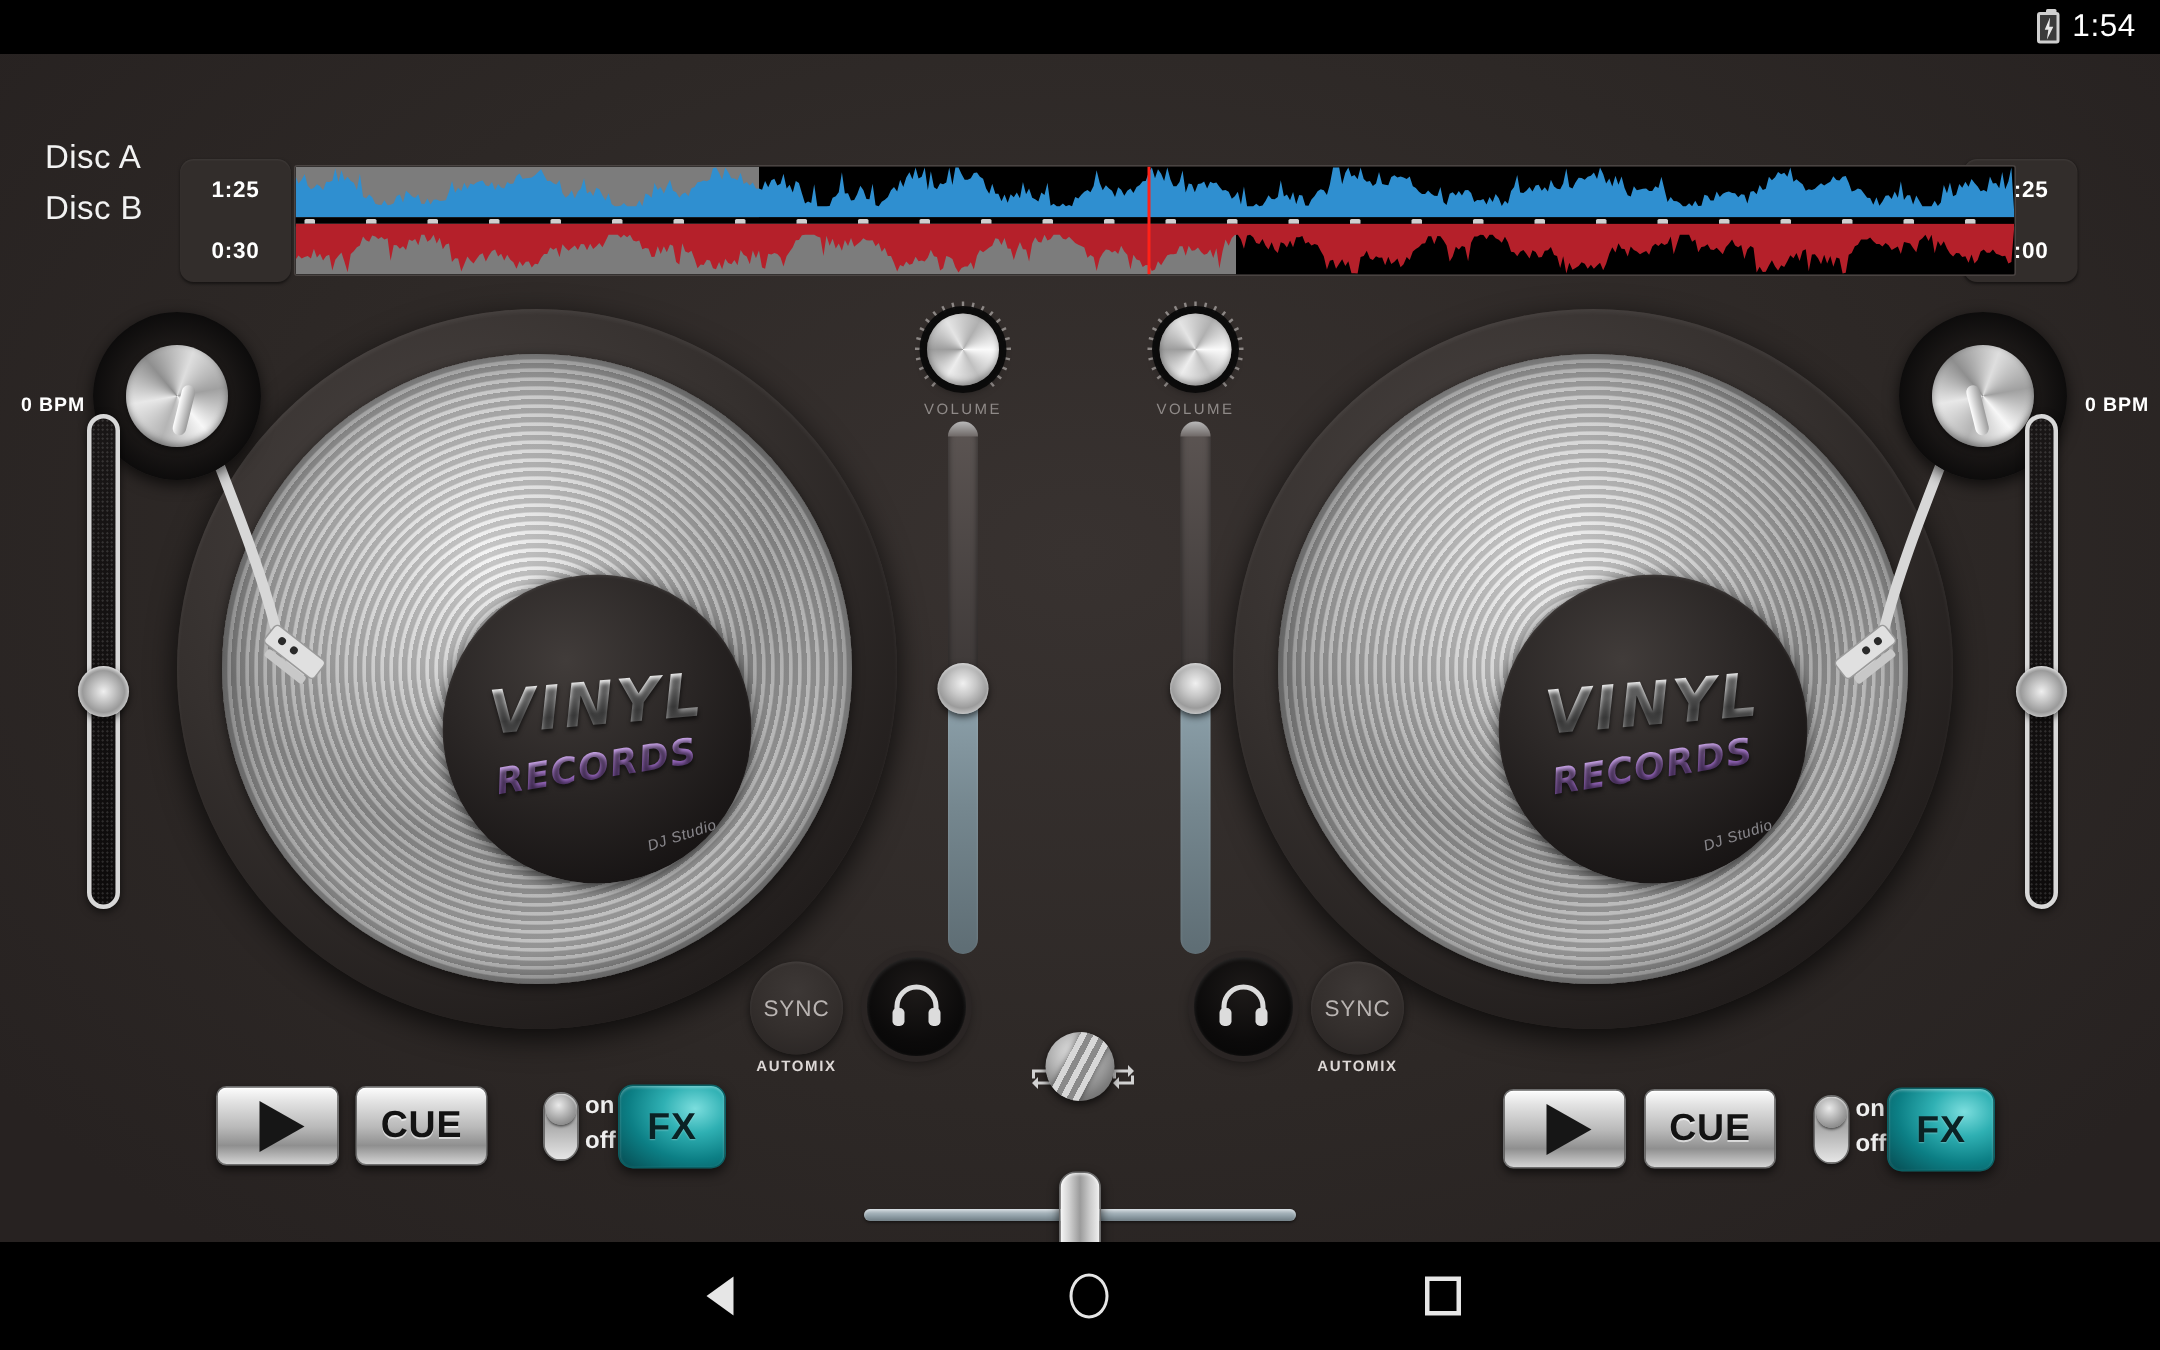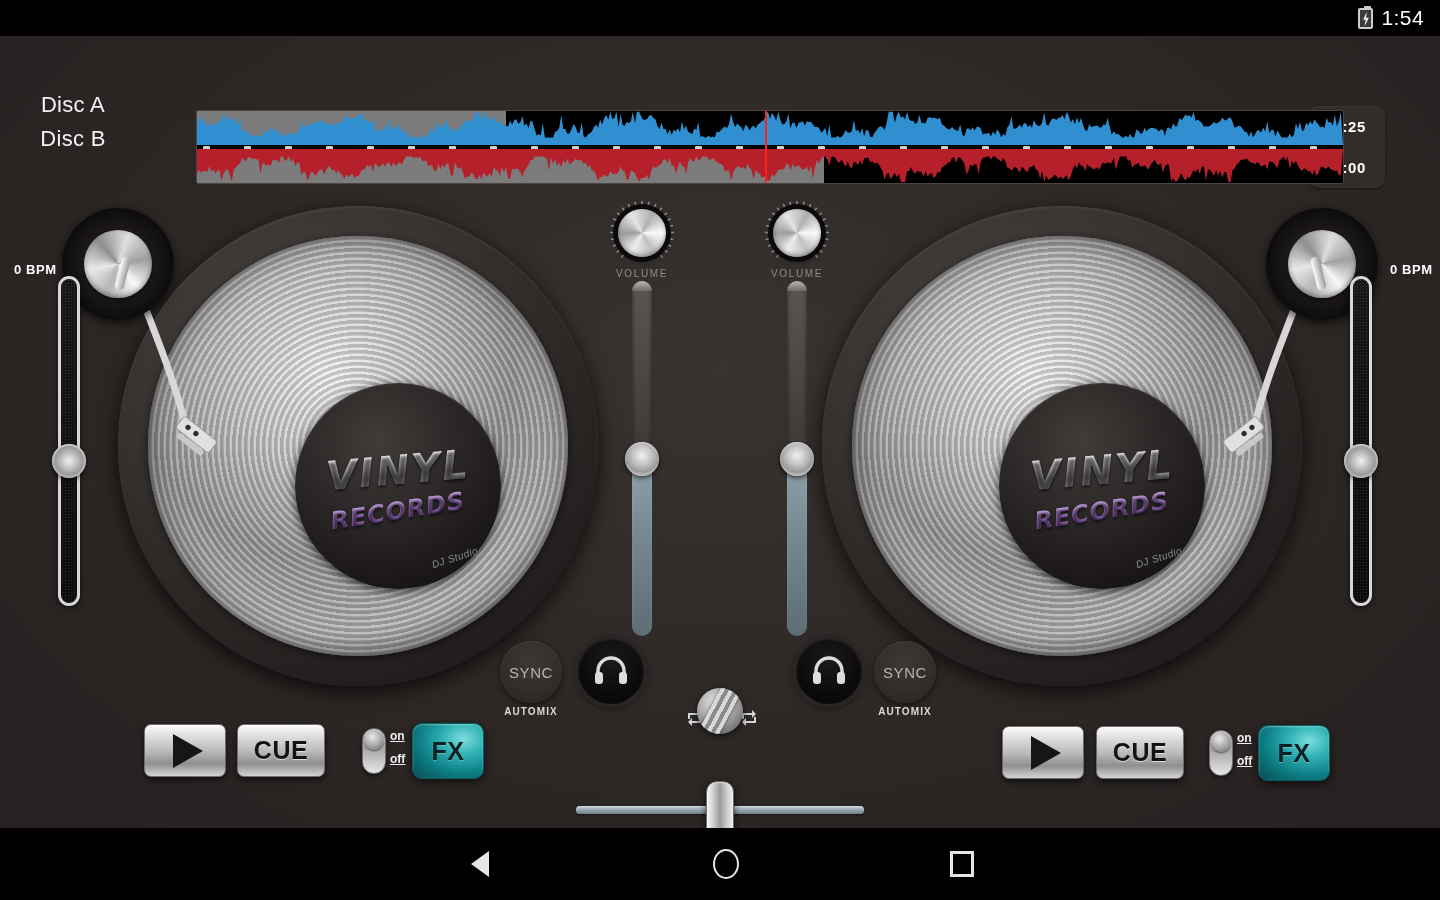--- a/index.html
+++ b/index.html
@@ -16,21 +16,21 @@
   .batt:before { content:""; position:absolute; left:4px; top:-4px; width:7px; height:3px; background:#cfcfcf; border-radius:1px 1px 0 0; }
   .batt-bolt { position:absolute; left:2px; top:2px; width:9px; height:15px;
                background:#e8e8e8; clip-path:polygon(58% 0,18% 55%,45% 55%,34% 100%,82% 42%,52% 42%); }
 
   
   .panel { position:absolute; left:0; top:36px; width:1440px; height:792px;
            background:#2d2826;
            background-image:radial-gradient(ellipse 900px 600px at 50% 42%, #383230 0%, #2d2826 62%, #272221 100%); }
 
   
-  .deck-labels { position:absolute; left:30px; top:52px; width:86px;text-align:center; }
+  .deck-labels { position:absolute; left:30px; top:52px; width:86px; }
   .deck-label { color:#f2f2f2; font-size:22px; letter-spacing:.3px; line-height:34px; }
 
   .time-box { position:absolute; left:120px; top:70px; width:74px; height:82px;
               background:#322d2b; border-radius:9px;
               box-shadow:inset 0 1px 1px rgba(255,255,255,.05), 0 1px 2px rgba(0,0,0,.5);
               display:flex; flex-direction:column; justify-content:space-around; align-items:center; }
   .time-box.right { left:auto; right:55px; width:76px; }
   .time-val { color:#fff; font-size:15px; font-weight:bold; letter-spacing:.5px; }
 
   .wave-wrap { position:absolute; left:196px; top:74px; width:1148px; height:74px;
@@ -161,21 +161,21 @@
   .cue-btn  { width:88px; color:#131313; font-size:25px; font-weight:bold; letter-spacing:.5px;
               text-shadow:0 1px 0 rgba(255,255,255,.6); }
   .play-tri { width:0; height:0; border-left:30px solid #161616; border-top:17px solid transparent; border-bottom:17px solid transparent; margin-left:5px; }
 
   .toggle { position:absolute; width:24px; height:46px; border-radius:12px;
             background:linear-gradient(180deg,#d9d9d9,#a8a8a8 45%,#e6e6e6);
             border:1px solid #6e6e6e; box-shadow:0 2px 4px rgba(0,0,0,.55); }
   .toggle-knob { position:absolute; left:1px; top:1px; width:20px; height:20px; border-radius:50%;
                  background:radial-gradient(circle at 42% 34%, #eaeaea, #9d9d9d 60%, #6e6e6e);
                  box-shadow:0 1px 2px rgba(0,0,0,.6); }
-  .toggle-on, .toggle-off { position:absolute; left:28px; color:#efefef; font-size:12px; font-weight:bold;text-decoration:underline; }
+  .toggle-on, .toggle-off { position:absolute; left:28px; color:#efefef; font-size:16px; font-weight:bold; }
   .toggle-on { top:1px; } .toggle-off { top:24px; }
 
   .fx-btn { position:absolute; width:72px; height:56px; border-radius:10px;
             background:radial-gradient(ellipse at 72% 28%, #7cdede 0%, #2fb0b3 30%, #0c7f85 62%, #064a50 100%);
             box-shadow:0 3px 8px rgba(0,0,0,.65), inset 0 1px 2px rgba(255,255,255,.35);
             border:1px solid #0a5f63;
             display:flex; align-items:center; justify-content:center;
             color:#0a2224; font-size:25px; font-weight:bold; letter-spacing:.5px;
             text-shadow:0 1px 1px rgba(255,255,255,.28); }
 
@@ -211,20 +211,24 @@
     </div>
   </div>
 
   <div class="panel">
 
     <div class="deck-labels">
       <div class="deck-label">Disc A</div>
       <div class="deck-label">Disc B</div>
     </div>
 
+    <div class="time-box">
+      <div class="time-val">1:25</div>
+      <div class="time-val">0:30</div>
+    </div>
 
     <div class="time-box right">
       <div class="time-val">-3:25</div>
       <div class="time-val">-5:00</div>
     </div>
 
     <div class="wave-wrap">
       <div class="wave-row a">
         <div class="wave-bg"></div>
         <div class="wave-played" id="pa" style="width: 27%; background: rgb(124, 124, 124);"></div>

